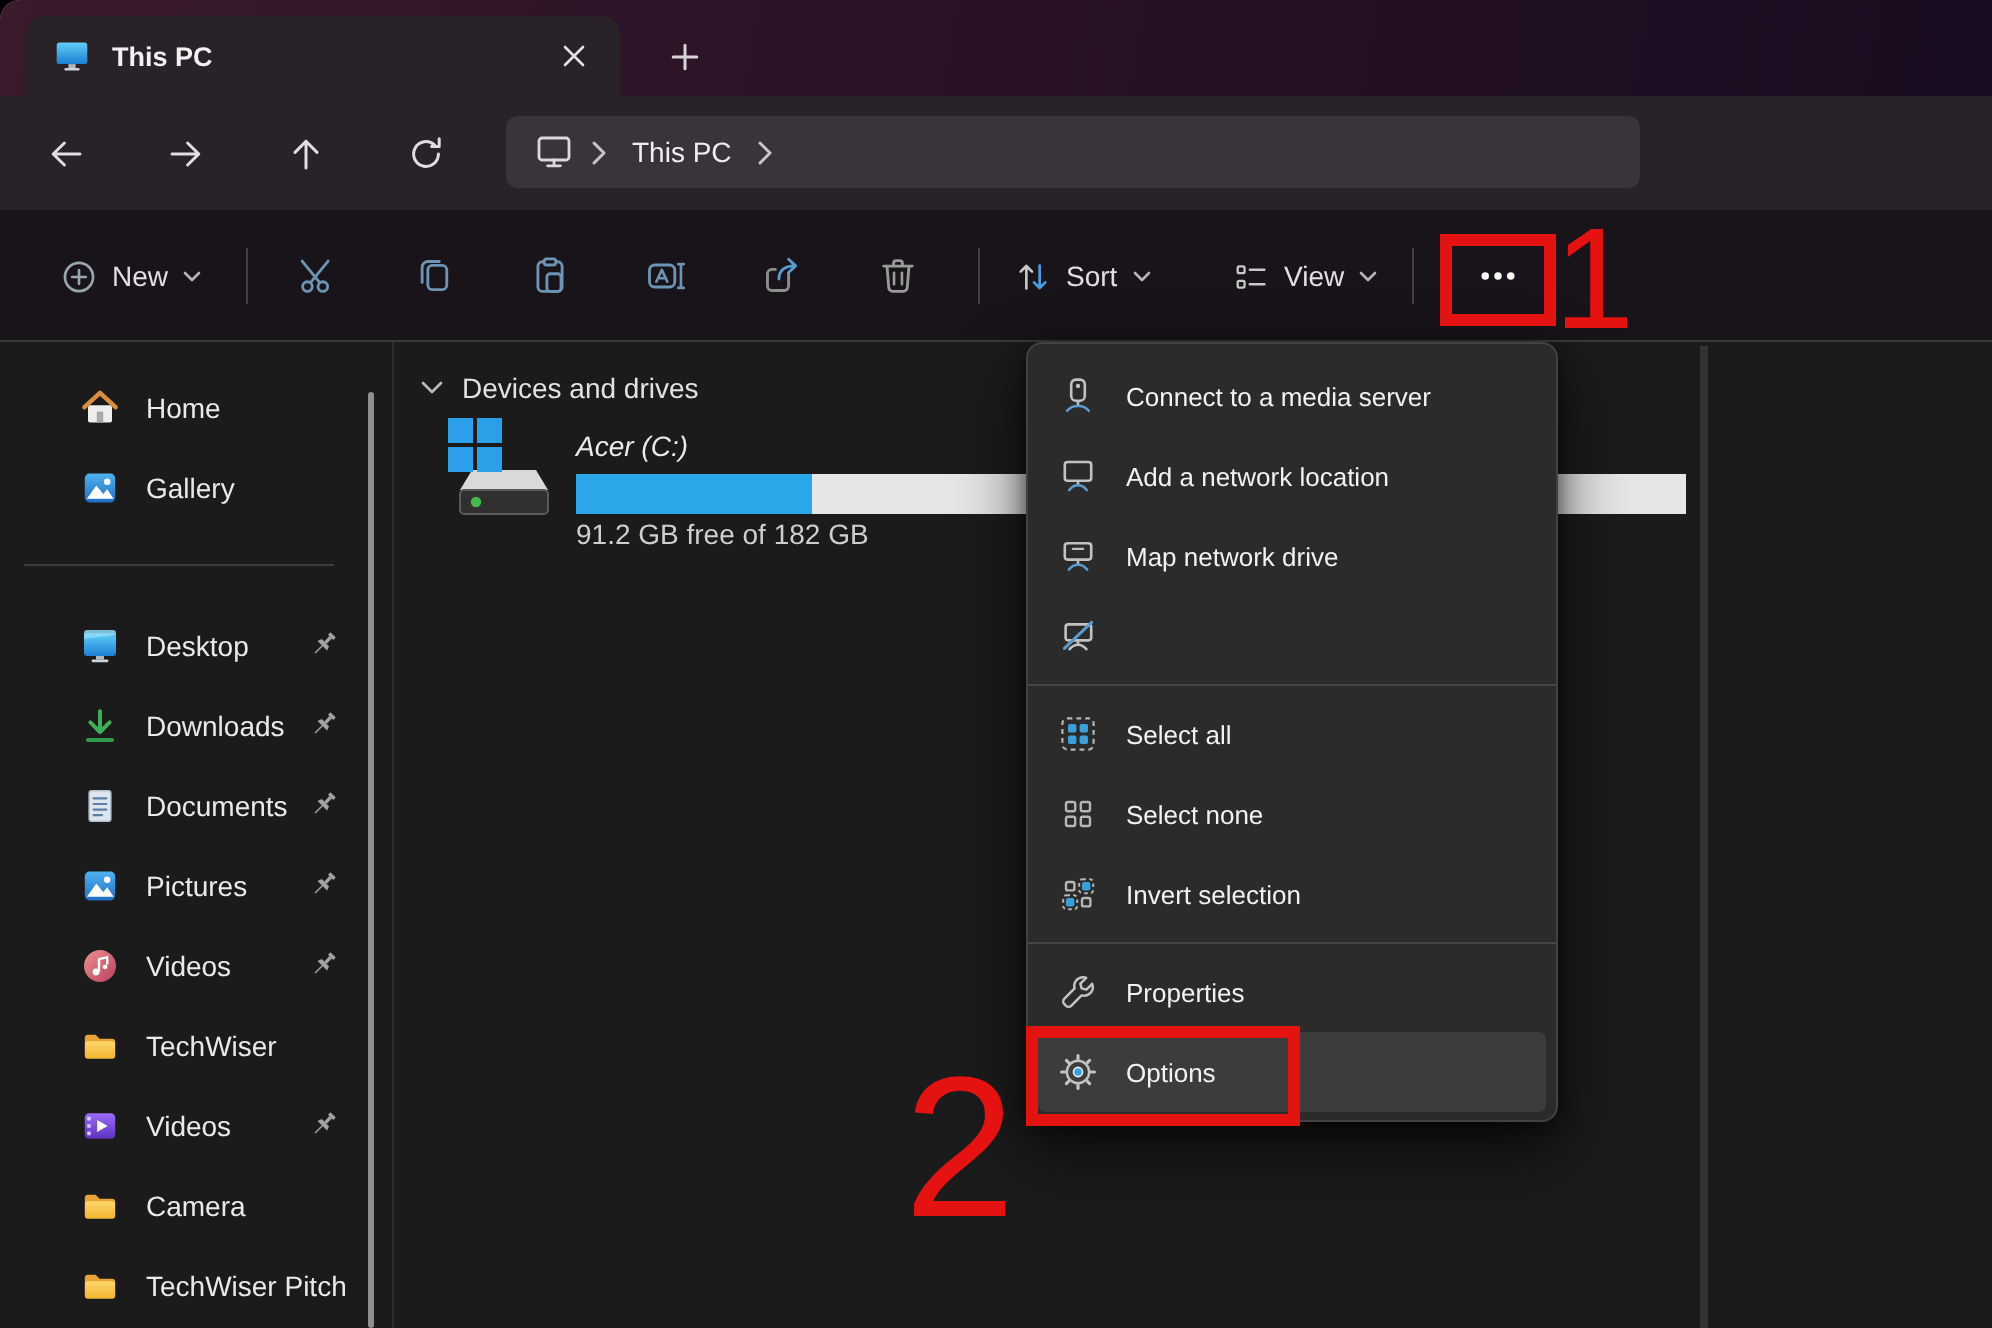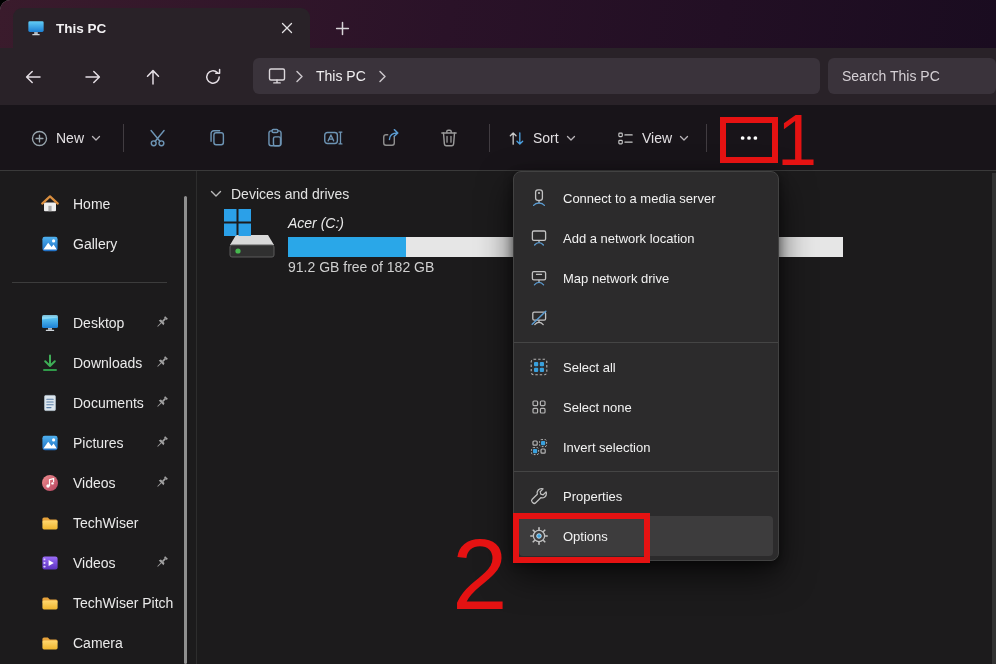--- a/index.html
+++ b/index.html
@@ -41,21 +41,21 @@
 
   
   .ann-box{position:absolute;border:6px solid #e51212;box-sizing:border-box;z-index:30;}
   .ann-box1{left:720px;top:117px;width:58px;height:46px;}
   .ann-box2{left:513px;top:513px;width:137px;height:50px;}
   .ann-num{position:absolute;color:#e51212;z-index:30;line-height:1;font-weight:400;}
   .ann-num1{left:777px;top:104px;font-size:72px;}
   .ann-num2{left:452px;top:524px;font-size:100px;}
 
   
-  .content{position:absolute;left:0;top:171px;width:996px;height:493px;background:#1c1b1c;}
+  .content{position:absolute;left:0;top:171px;width:854px;height:493px;background:#1c1b1c;}
   .right-track{position:absolute;right:0;top:2px;bottom:0;width:4px;background:#323232;}
 
   
   .sidebar{position:absolute;left:0;top:0;width:197px;height:493px;border-right:1px solid #2d2d2d;box-sizing:border-box;}
   .side-list{position:absolute;left:0;top:13px;width:197px;}
   .side-item{height:40px;display:flex;align-items:center;padding-left:40px;position:relative;border-radius:4px;}
   .side-label{color:#eaeaea;font-size:14px;margin-left:13px;white-space:nowrap;}
   .side-pin{position:absolute;right:27px;top:11px;}
   .side-sep{height:1px;background:#3c3c3c;margin:18px 30px 20px 12px;}
   .side-scroll{position:absolute;left:184px;top:25px;bottom:0;width:3px;background:#8f8f8f;border-radius:2px;}
@@ -166,23 +166,20 @@
             <path d="M2 1.5 L7 6.5 L2 11.5" stroke="#cac5ca" stroke-width="1.5" fill="none" stroke-linecap="round" stroke-linejoin="round"></path>
           </svg>
       </span>
       <span class="crumb-txt">This PC</span>
       <span class="crumb-sep">
         <svg width="9" height="13" viewBox="0 0 9 13">
             <path d="M2 1.5 L7 6.5 L2 11.5" stroke="#cac5ca" stroke-width="1.5" fill="none" stroke-linecap="round" stroke-linejoin="round"></path>
           </svg>
       </span>
     </div>
-    <div class="searchbox">
-      <input type="text" placeholder="Search This PC" style="">
-    </div>
   </div>
 
   <div class="cmdbar">
     <div class="tb-btn new-btn">
       <span>
         <svg width="19" height="19" viewBox="0 0 20 20">
             <circle cx="10" cy="10" r="7.4" stroke="#98a6ae" stroke-width="1.4" fill="none"></circle>
             <path d="M10 6.4 V13.6 M6.4 10 H13.6" stroke="#98a6ae" stroke-width="1.4" stroke-linecap="round"></path>
           </svg>
       </span>
@@ -403,28 +400,28 @@
                   <rect x="9.6" y="10.6" width="0.9" height="6"></rect>
                 </g>
               </svg>
           </span>
         </div>
         <div class="side-item">
           <svg width="20" height="20" viewBox="0 0 20 20">
             <path d="M2.4 6 a1.6 1.6 0 0 1 1.6-1.6 h3.8 l2 2 h6.2 a1.6 1.6 0 0 1 1.6 1.6 v1 H2.4 Z" fill="#e8a33b"></path>
             <rect x="2.4" y="7.6" width="15.2" height="8.8" rx="1.6" fill="url(#gFol)"></rect>
           </svg>
-          <span class="side-label">TechWiser Pitch</span>
+          <span class="side-label">Camera</span>
         </div>
         <div class="side-item">
           <svg width="20" height="20" viewBox="0 0 20 20">
             <path d="M2.4 6 a1.6 1.6 0 0 1 1.6-1.6 h3.8 l2 2 h6.2 a1.6 1.6 0 0 1 1.6 1.6 v1 H2.4 Z" fill="#e8a33b"></path>
             <rect x="2.4" y="7.6" width="15.2" height="8.8" rx="1.6" fill="url(#gFol)"></rect>
           </svg>
-          <span class="side-label">Camera</span>
+          <span class="side-label">TechWiser Pitch</span>
         </div>
       </div>
       <div class="side-scroll"></div>
     </div>
 
     <div class="main">
       <div class="sect-head">
         <svg width="12" height="8" viewBox="0 0 12 8">
             <path d="M1.5 1.5 L6 6 L10.5 1.5" stroke="#b9b9b9" stroke-width="1.4" fill="none" stroke-linecap="round" stroke-linejoin="round"></path>
           </svg>

